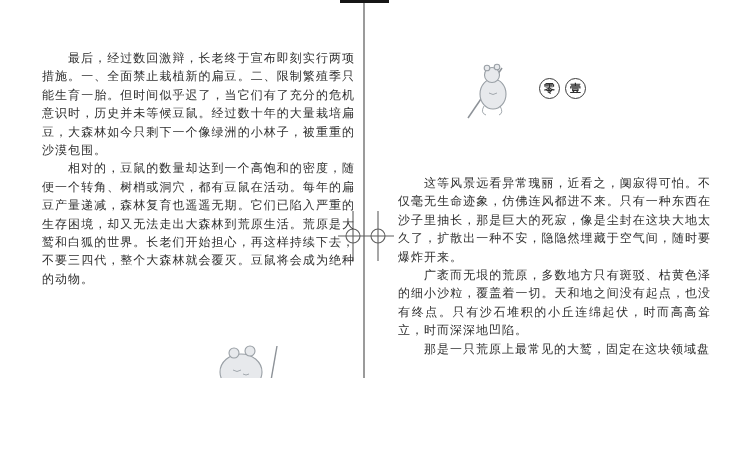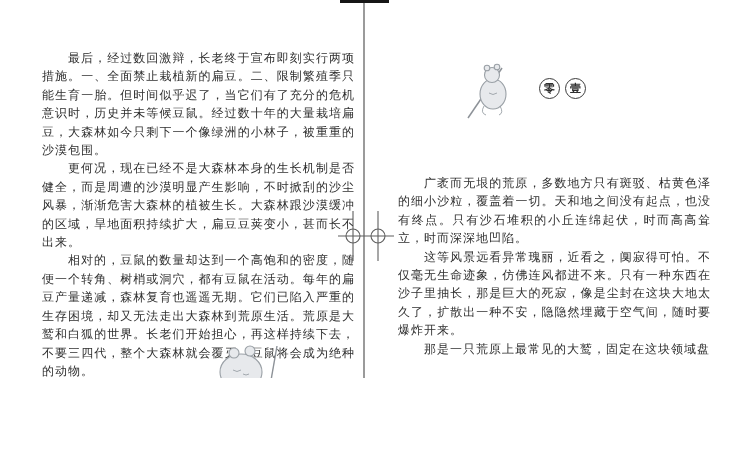--- a/index.html
+++ b/index.html
@@ -92,21 +92,20 @@
       <line x1="6" y1="30" x2="62" y2="30"></line>
       <line x1="21" y1="5" x2="21" y2="55"></line>
       <line x1="46" y1="5" x2="46" y2="55"></line>
       <circle cx="21" cy="30" r="7"></circle>
       <circle cx="46" cy="30" r="7"></circle>
     </g>
   </svg>
 
   <div id="left-text" class="page-text">
     <p>最后，经过数回激辩，长老终于宣布即刻实行两项措施。一、全面禁止栽植新的扁豆。二、限制繁殖季只能生育一胎。但时间似乎迟了，当它们有了充分的危机意识时，历史并未等候豆鼠。经过数十年的大量栽培扁豆，大森林如今只剩下一个像绿洲的小林子，被重重的沙漠包围。</p>
-    <p>更何况，现在已经不是大森林本身的生长机制是否健全，而是周遭的沙漠明显产生影响，不时掀刮的沙尘风暴，渐渐危害大森林的植被生长。大森林跟沙漠缓冲的区域，旱地面积持续扩大，扁豆豆荚变小，甚而长不出来。</p>
     <p>相对的，豆鼠的数量却达到一个高饱和的密度，随便一个转角、树梢或洞穴，都有豆鼠在活动。每年的扁豆产量递减，森林复育也遥遥无期。它们已陷入严重的生存困境，却又无法走出大森林到荒原生活。荒原是大鹫和白狐的世界。长老们开始担心，再这样持续下去，不要三四代，整个大森林就会覆灭。豆鼠将会成为绝种的动物。</p>
   </div>
 
   <svg id="mice-illus" class="illus" width="88" height="98" viewBox="0 0 88 98">
     <g fill="#e7e9ec" stroke="#9aa0a6" stroke-width="1.1">
 
       <line x1="70" y1="6" x2="56" y2="86" stroke="#8d9298" stroke-width="1.4" fill="none"></line>
 
       <ellipse cx="34" cy="32" rx="21" ry="18"></ellipse>
       <circle cx="27" cy="13" r="5"></circle>
@@ -146,22 +145,22 @@
       <path d="M27 33 q4 3 8 0" fill="none" stroke-width="0.9"></path>
     </g>
   </svg>
 
   <div class="chapter-mark">
     <span class="chapter-circle">零</span>
     <span class="chapter-circle">壹</span>
   </div>
 
   <div id="right-text" class="page-text">
+    <p>这等风景远看异常瑰丽，近看之，阒寂得可怕。不仅毫无生命迹象，仿佛连风都进不来。只有一种东西在沙子里抽长，那是巨大的死寂，像是尘封在这块大地太久了，扩散出一种不安，隐隐然埋藏于空气间，随时要爆炸开来。</p>
     <p>广袤而无垠的荒原，多数地方只有斑驳、枯黄色泽的细小沙粒，覆盖着一切。天和地之间没有起点，也没有终点。只有沙石堆积的小丘连绵起伏，时而高高耸立，时而深深地凹陷。</p>
-    <p>这等风景远看异常瑰丽，近看之，阒寂得可怕。不仅毫无生命迹象，仿佛连风都进不来。只有一种东西在沙子里抽长，那是巨大的死寂，像是尘封在这块大地太久了，扩散出一种不安，隐隐然埋藏于空气间，随时要爆炸开来。</p>
     <p>那是一只荒原上最常见的大鹫，固定在这块领域盘</p>
   </div>
 
   <svg id="tiny-ornament" class="illus" width="14" height="18" viewBox="0 0 14 18">
     <g fill="#d5d8dc" stroke="#a6abb1" stroke-width="0.8">
       <ellipse cx="7" cy="11" rx="4.5" ry="5.5"></ellipse>
       <circle cx="5" cy="4" r="2"></circle>
       <circle cx="9.5" cy="3.5" r="2"></circle>
       <line x1="7" y1="1" x2="7" y2="6" stroke-width="0.7"></line>
     </g>

